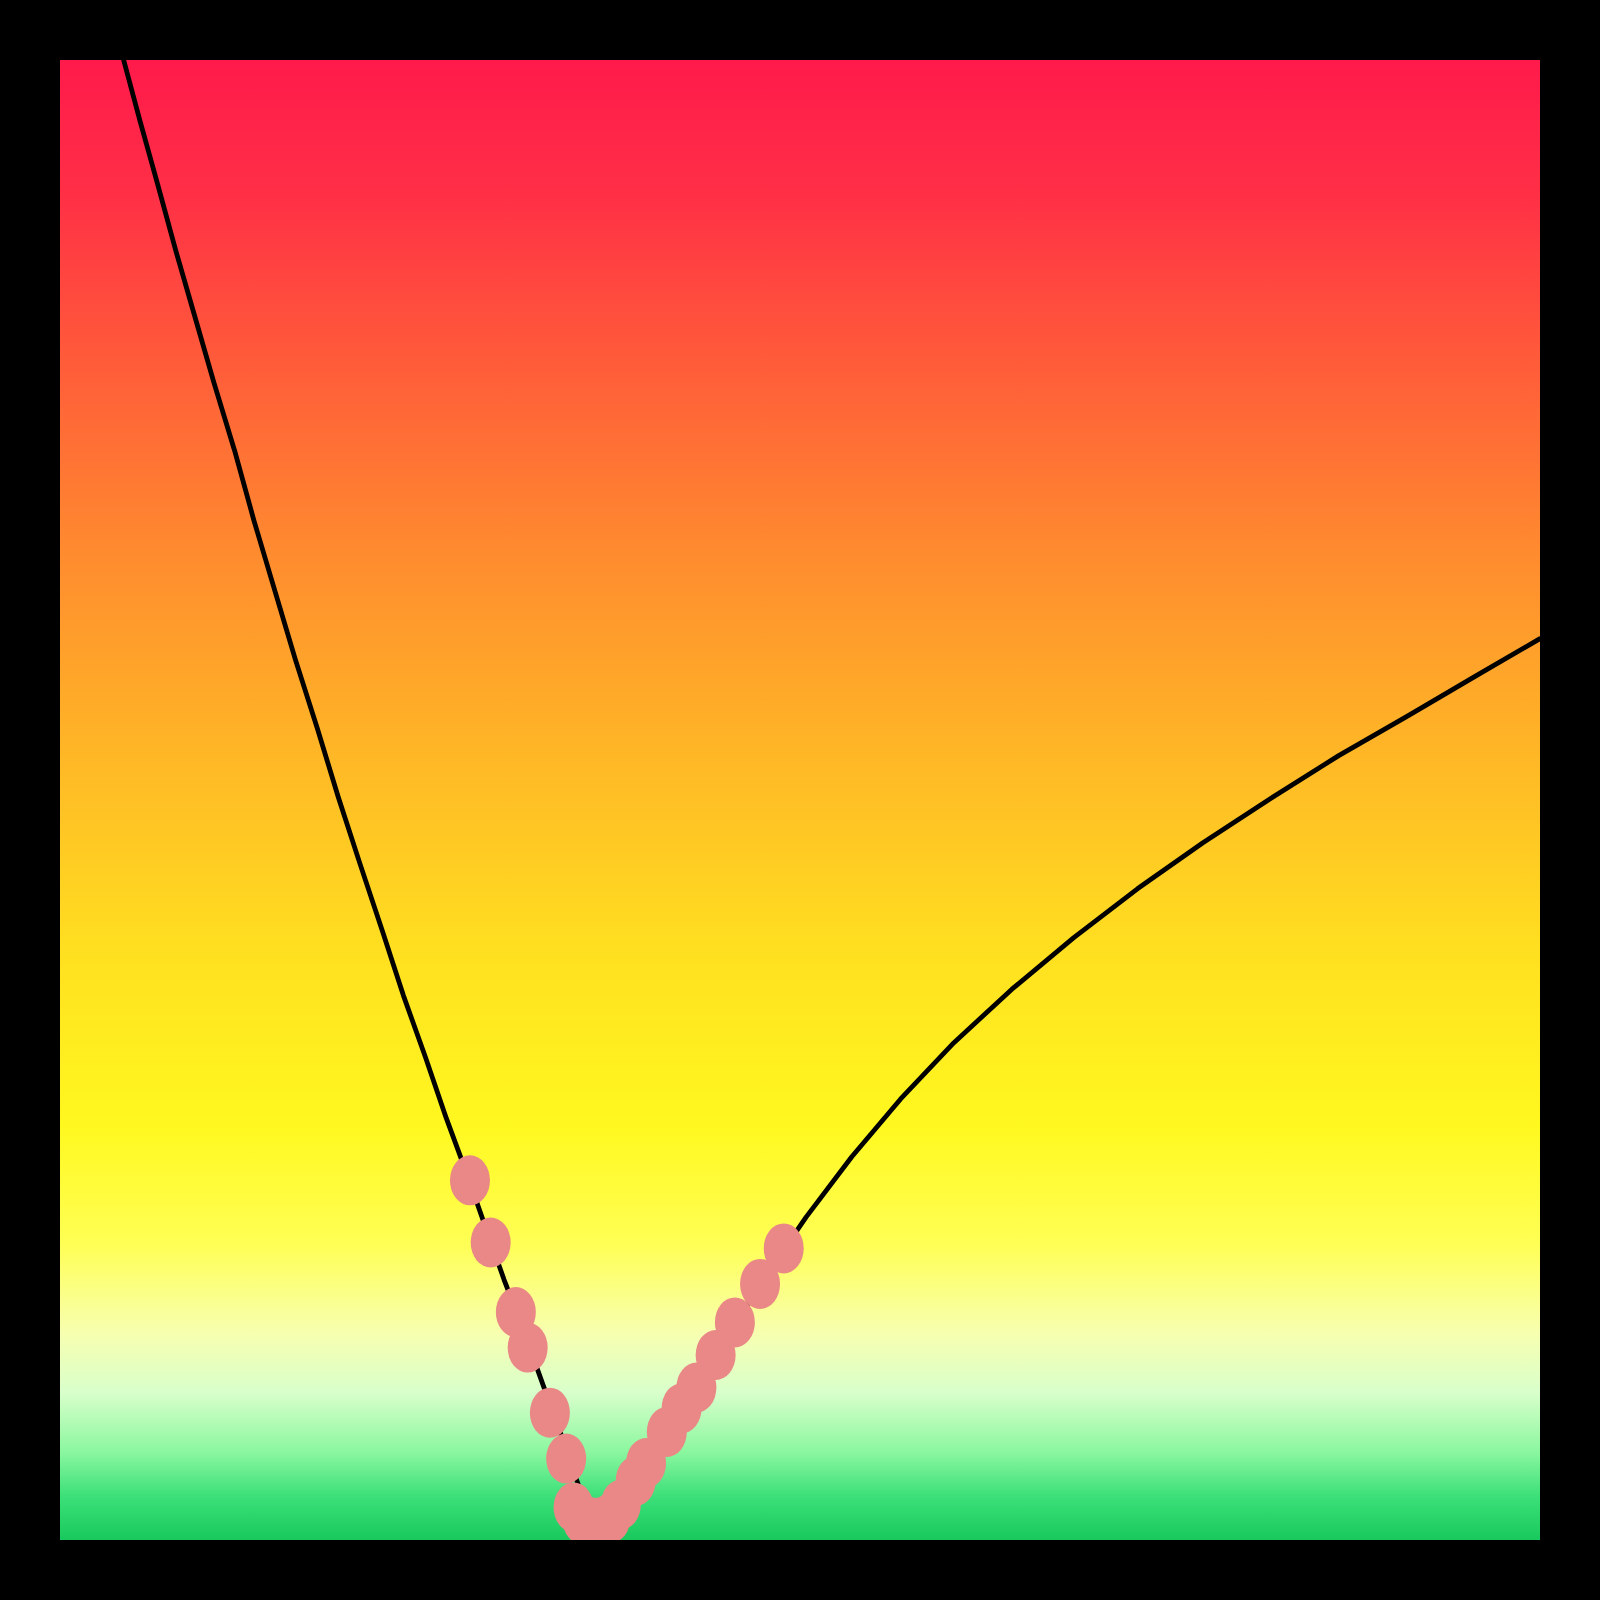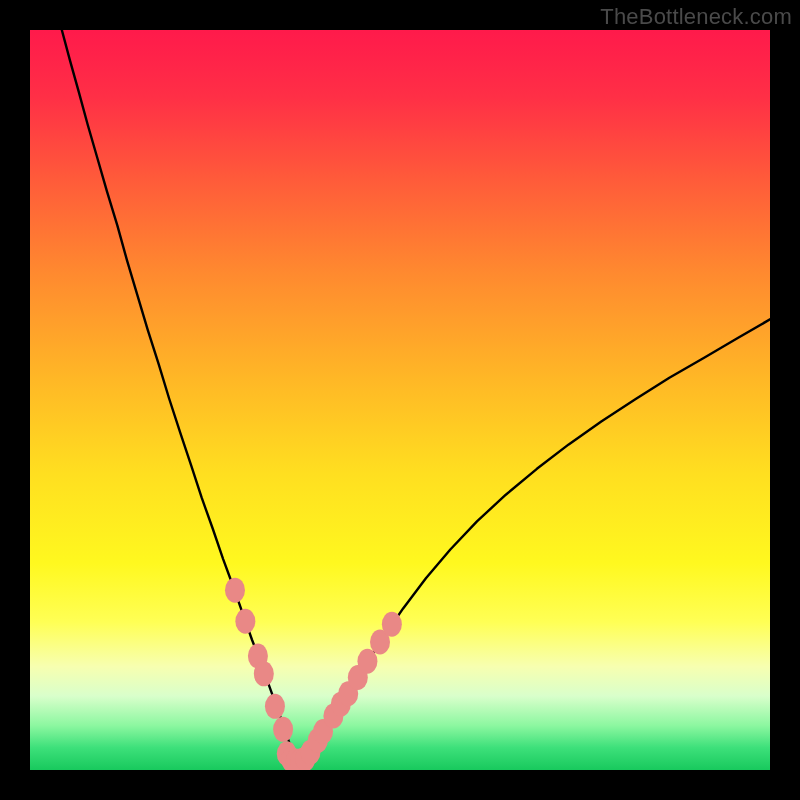--- a/index.html
+++ b/index.html
@@ -29,21 +29,20 @@
     z-index: 20;
     user-select: none;
   }
   svg { display: block; }
 </style>
 </head>
 <body>
 
 <div class="frame">
 
-  <div class="watermark">TheBottleneck.com</div>
 
   <div class="plot-area">
     <svg id="chart-svg" width="740" height="740" viewBox="0 0 740 740">
       <defs>
         <linearGradient id="bg-grad" x1="0" y1="0" x2="0" y2="1">
             <stop offset="0.00%" stop-color="#ff1a4b"></stop>
             <stop offset="9.00%" stop-color="#ff2f46"></stop>
             <stop offset="20.00%" stop-color="#ff5a3a"></stop>
             <stop offset="33.00%" stop-color="#ff8a2f"></stop>
             <stop offset="47.00%" stop-color="#ffb726"></stop>

